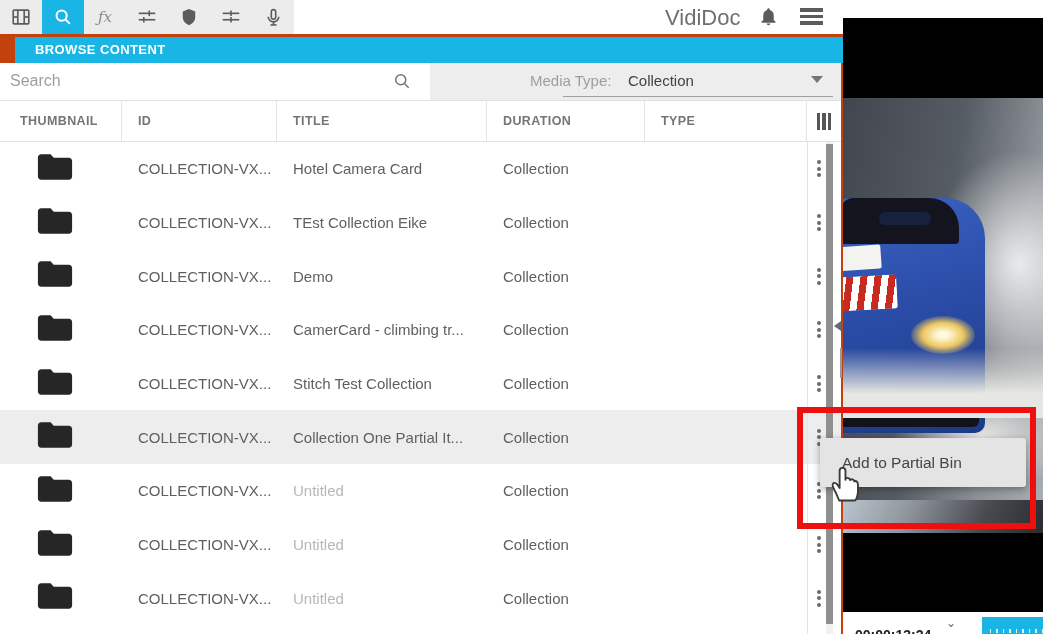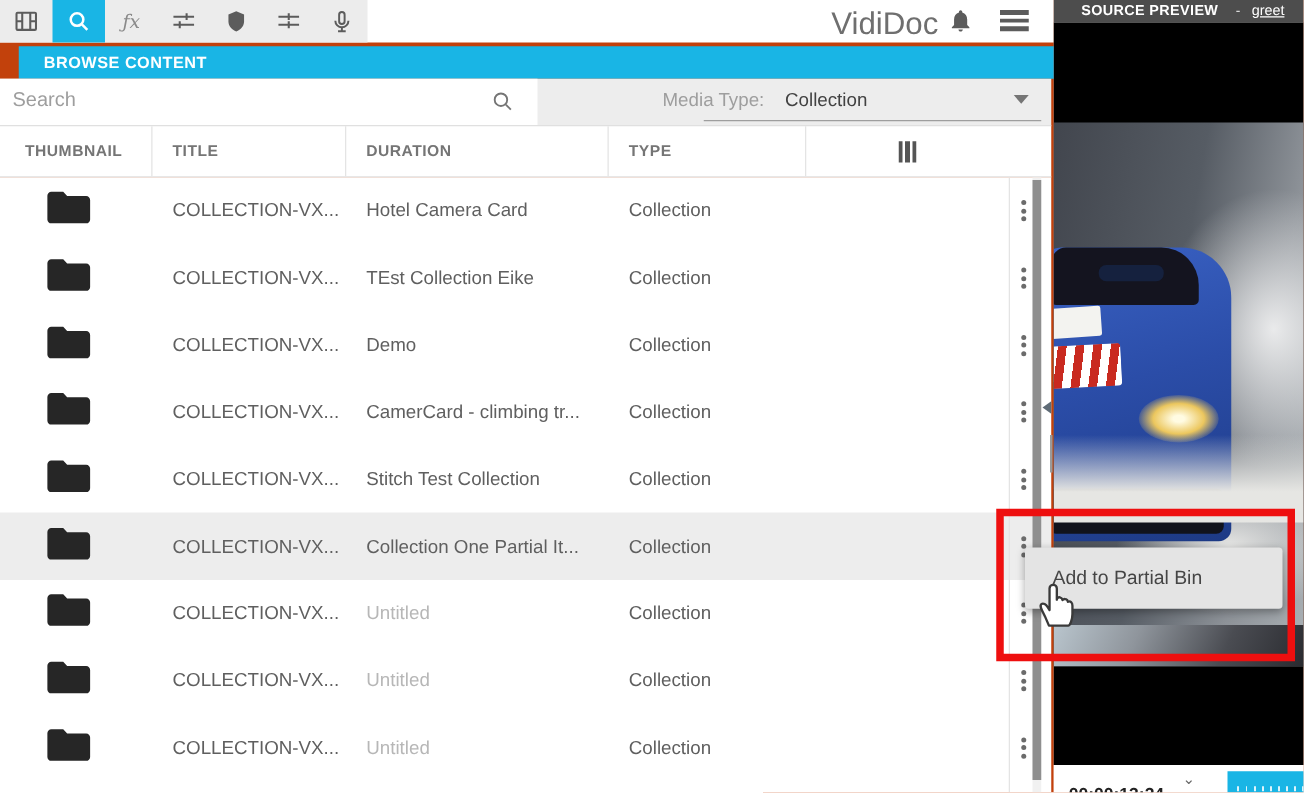--- a/index.html
+++ b/index.html
@@ -6,21 +6,21 @@
   html,body { width:1043px; height:634px; overflow:hidden; background:#fff;
     font-family:"Liberation Sans", sans-serif; }
   .screen { position:relative; width:1043px; height:634px; background:#c2410c; overflow:hidden; }
 
   
   .toolbar { position:absolute; left:0; top:0; width:843px; height:34px; background:#fff; }
   .tool-strip { position:absolute; left:0; top:0; height:34px; display:flex; background:#ececec; }
   .tool { width:42px; height:34px; display:flex; align-items:center; justify-content:center; cursor:pointer; }
   .tool.active { background:var(--accent); }
   .fx-glyph { font-family:"DejaVu Serif", serif; font-style:italic; font-size:15px; color:#8a8a8a; }
-  .app-title { position:absolute; left:665px; top:5px; font-size:25px; color:#6f6f6f; }
+  .app-title { position:absolute; left:665px; top:5px; font-size:22px; color:#6f6f6f; }
   .bell { position:absolute; left:758px; top:6px; }
   .burger { position:absolute; left:800px; top:8px; display:flex; flex-direction:column; gap:3px; cursor:pointer; }
   .burger div { width:23px; height:3.5px; background:#5c5c5c; }
 
   
   .browse-bar { position:absolute; left:15px; top:37px; width:841px; height:26px; background:var(--accent);
     color:#fff; font-weight:bold; font-size:13px; letter-spacing:.4px; line-height:26px; padding-left:20px; }
 
   
   .filter-row { position:absolute; left:0; top:63px; width:841px; height:37px; background:#ededed; }
@@ -200,20 +200,21 @@
     <div class="media-type">
       <span class="mt-label">Media Type:</span>
       <span class="mt-value">Collection</span>
       <span class="mt-caret"></span>
       <span class="mt-underline"></span>
     </div>
   </div>
 
   <div class="table-header">
     <div class="th">THUMBNAIL</div>
+    <div class="th">ID</div>
     <div class="th">TITLE</div>
     <div class="th">DURATION</div>
     <div class="th">TYPE</div>
     <div class="col-picker">
         <div></div>
         <div></div>
         <div></div>
       </div>
   </div>
 
@@ -391,25 +392,20 @@
   </div>
 
   <div class="scrollbar">
     <div class="scroll-thumb"></div>
   </div>
 
   <div class="collapse-arrow"></div>
   <div class="divider-handle"></div>
 
   <div class="right-pane">
-    <div class="preview-header">
-      <span class="ph-title">SOURCE PREVIEW</span>
-      <span class="ph-dash">-</span>
-      <span class="ph-link">greet</span>
-    </div>
     <div class="video">
       <div class="frame">
         <div class="car">
           <div class="windshield"></div>
           <div class="plate"></div>
           <div class="banner"></div>
           <div class="headlight"></div>
           <div class="vent"></div>
           <div class="bumper"></div>
         </div>

